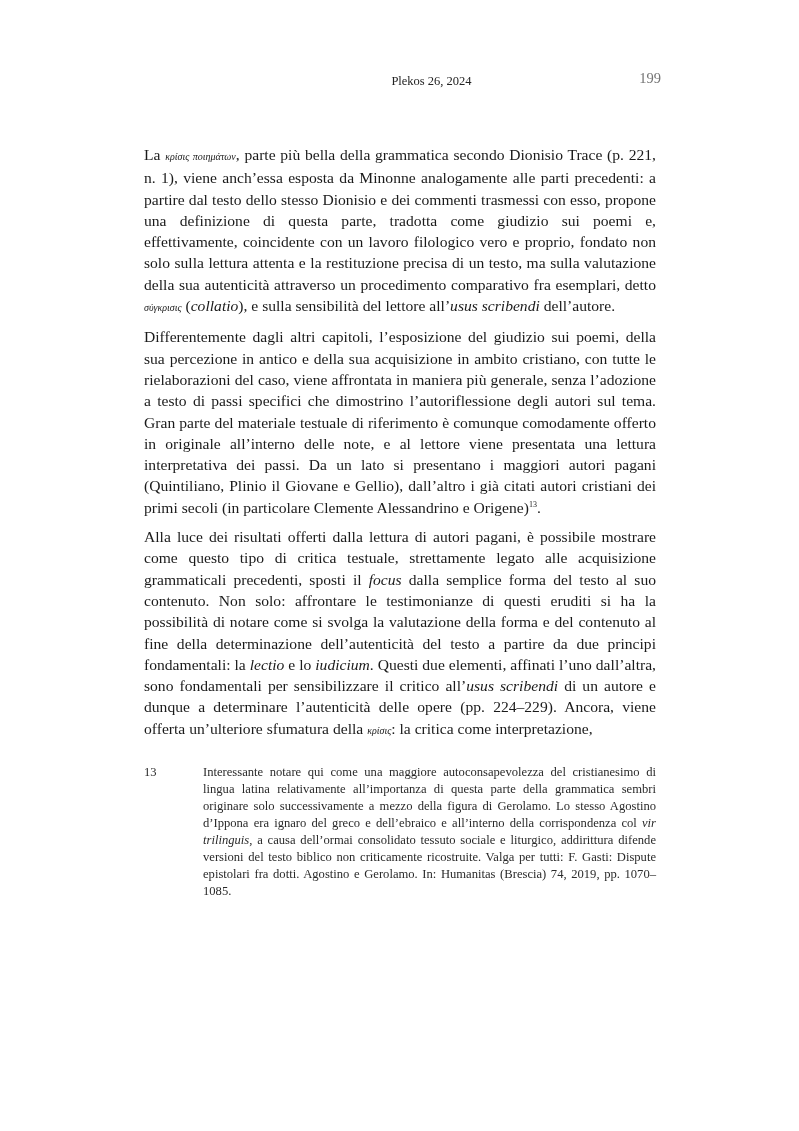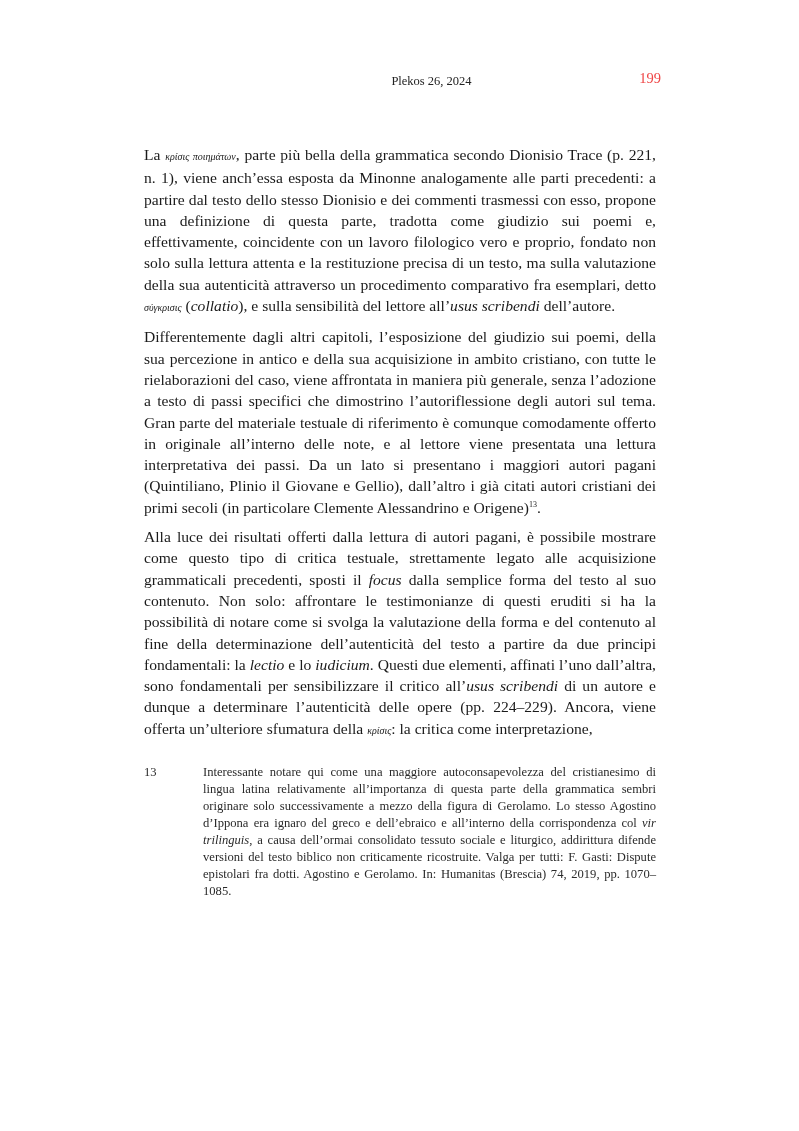--- a/index.html
+++ b/index.html
@@ -1,21 +1,21 @@
 <!DOCTYPE html>
 <html><head>
 <meta charset="utf-8">
 <style>
   html, body { margin: 0; padding: 0; background: #ffffff; }
   body { width: 799px; height: 1131px; position: relative; overflow: hidden;
          font-family: "Liberation Serif", "DejaVu Serif", serif; color: #1a1a1a; }
   .header { position: absolute; top: 74px; left: 0; width: 799px; height: 20px; }
   .running-head { position: absolute; left: 0; width: 799px; text-align: center; top: 0;
                   font-size: 12.5px; color: #222; padding-left: 32px; }
-  .page-number { position: absolute; right: 138px; top: -4px; font-size: 14.5px; color: #ef4444; }
+  .page-number { position: absolute; right: 138px; top: -4px; font-size: 14.5px; color: #737373; }
   .body-text { position: absolute; left: 144px; top: 144px; width: 512px; }
   .para { margin: 0 0 8px 0; font-size: 15.6px; line-height: 21.3px; text-align: justify;
           hyphens: manual; }
   .para i { font-style: italic; }
   .greek { font-style: italic; font-size: 10px; }
   sup { font-size: 8px; line-height: 0; vertical-align: 6px; }
   .footnotes { position: absolute; left: 144px; top: 764px; width: 512px; }
   .footnote { display: flex; font-size: 12.6px; line-height: 17px; color: #2a2a2a; }
   .fn-num { width: 59px; flex: 0 0 59px; }
   .fn-text { flex: 1; text-align: justify; }

